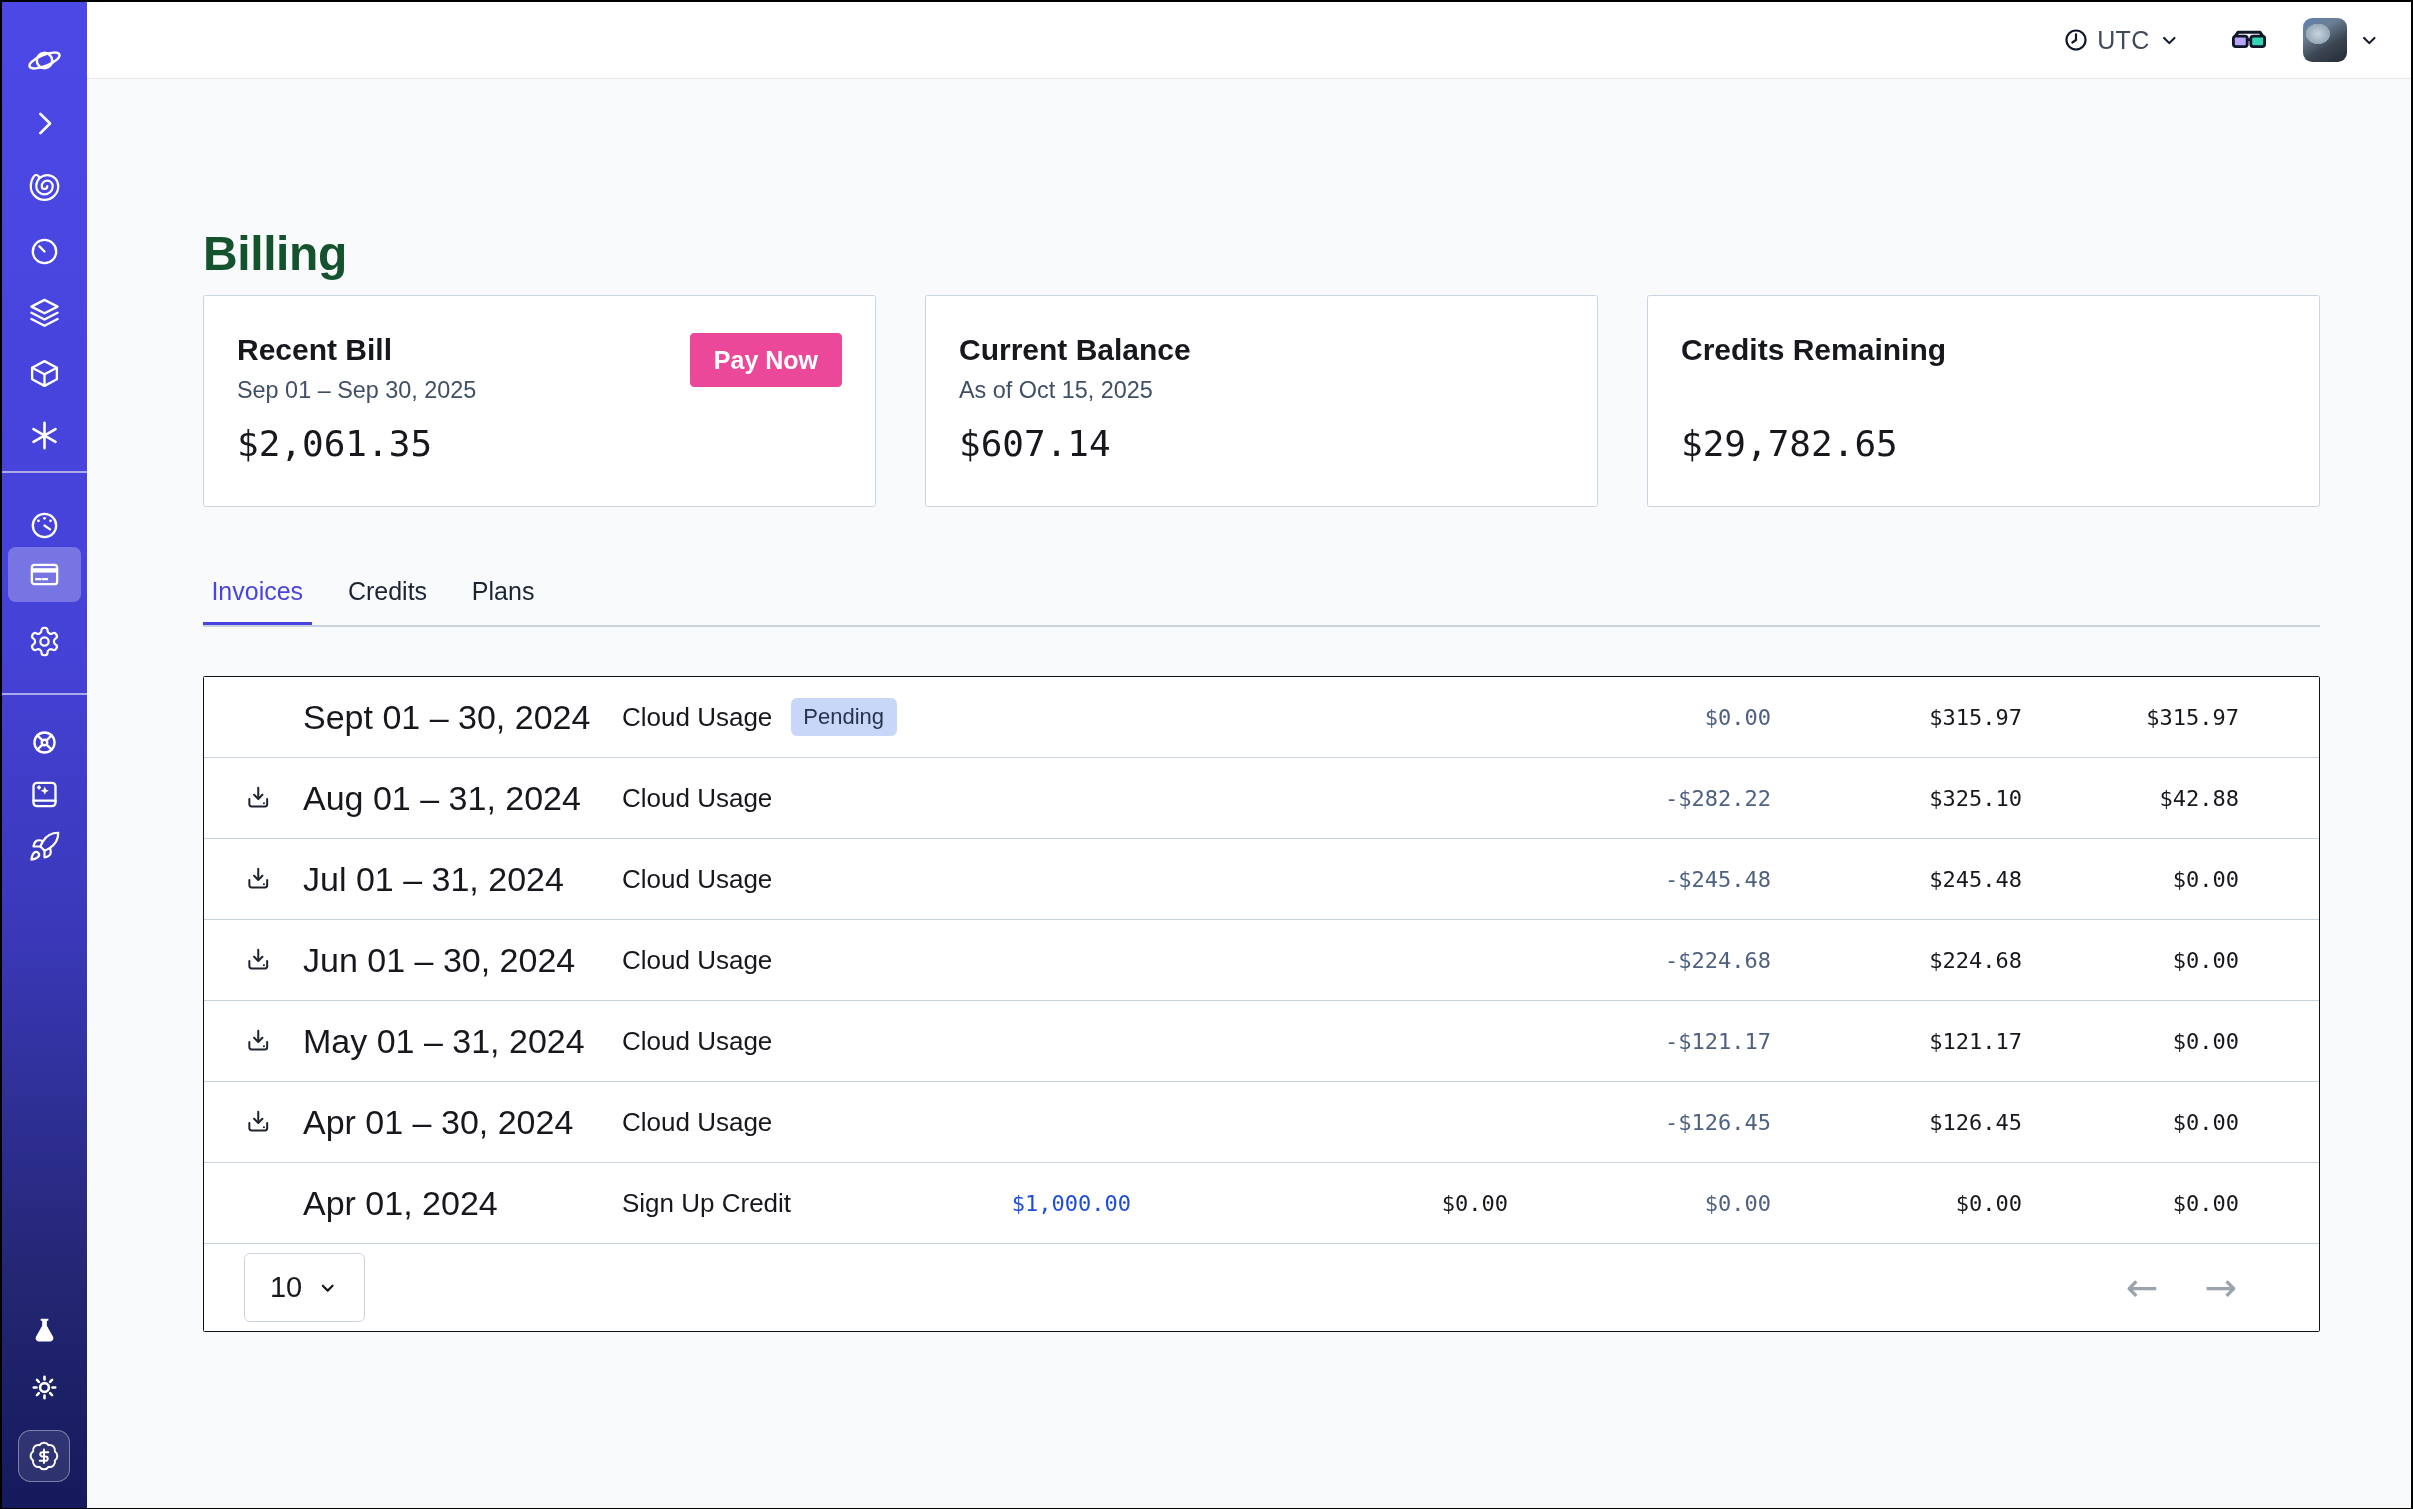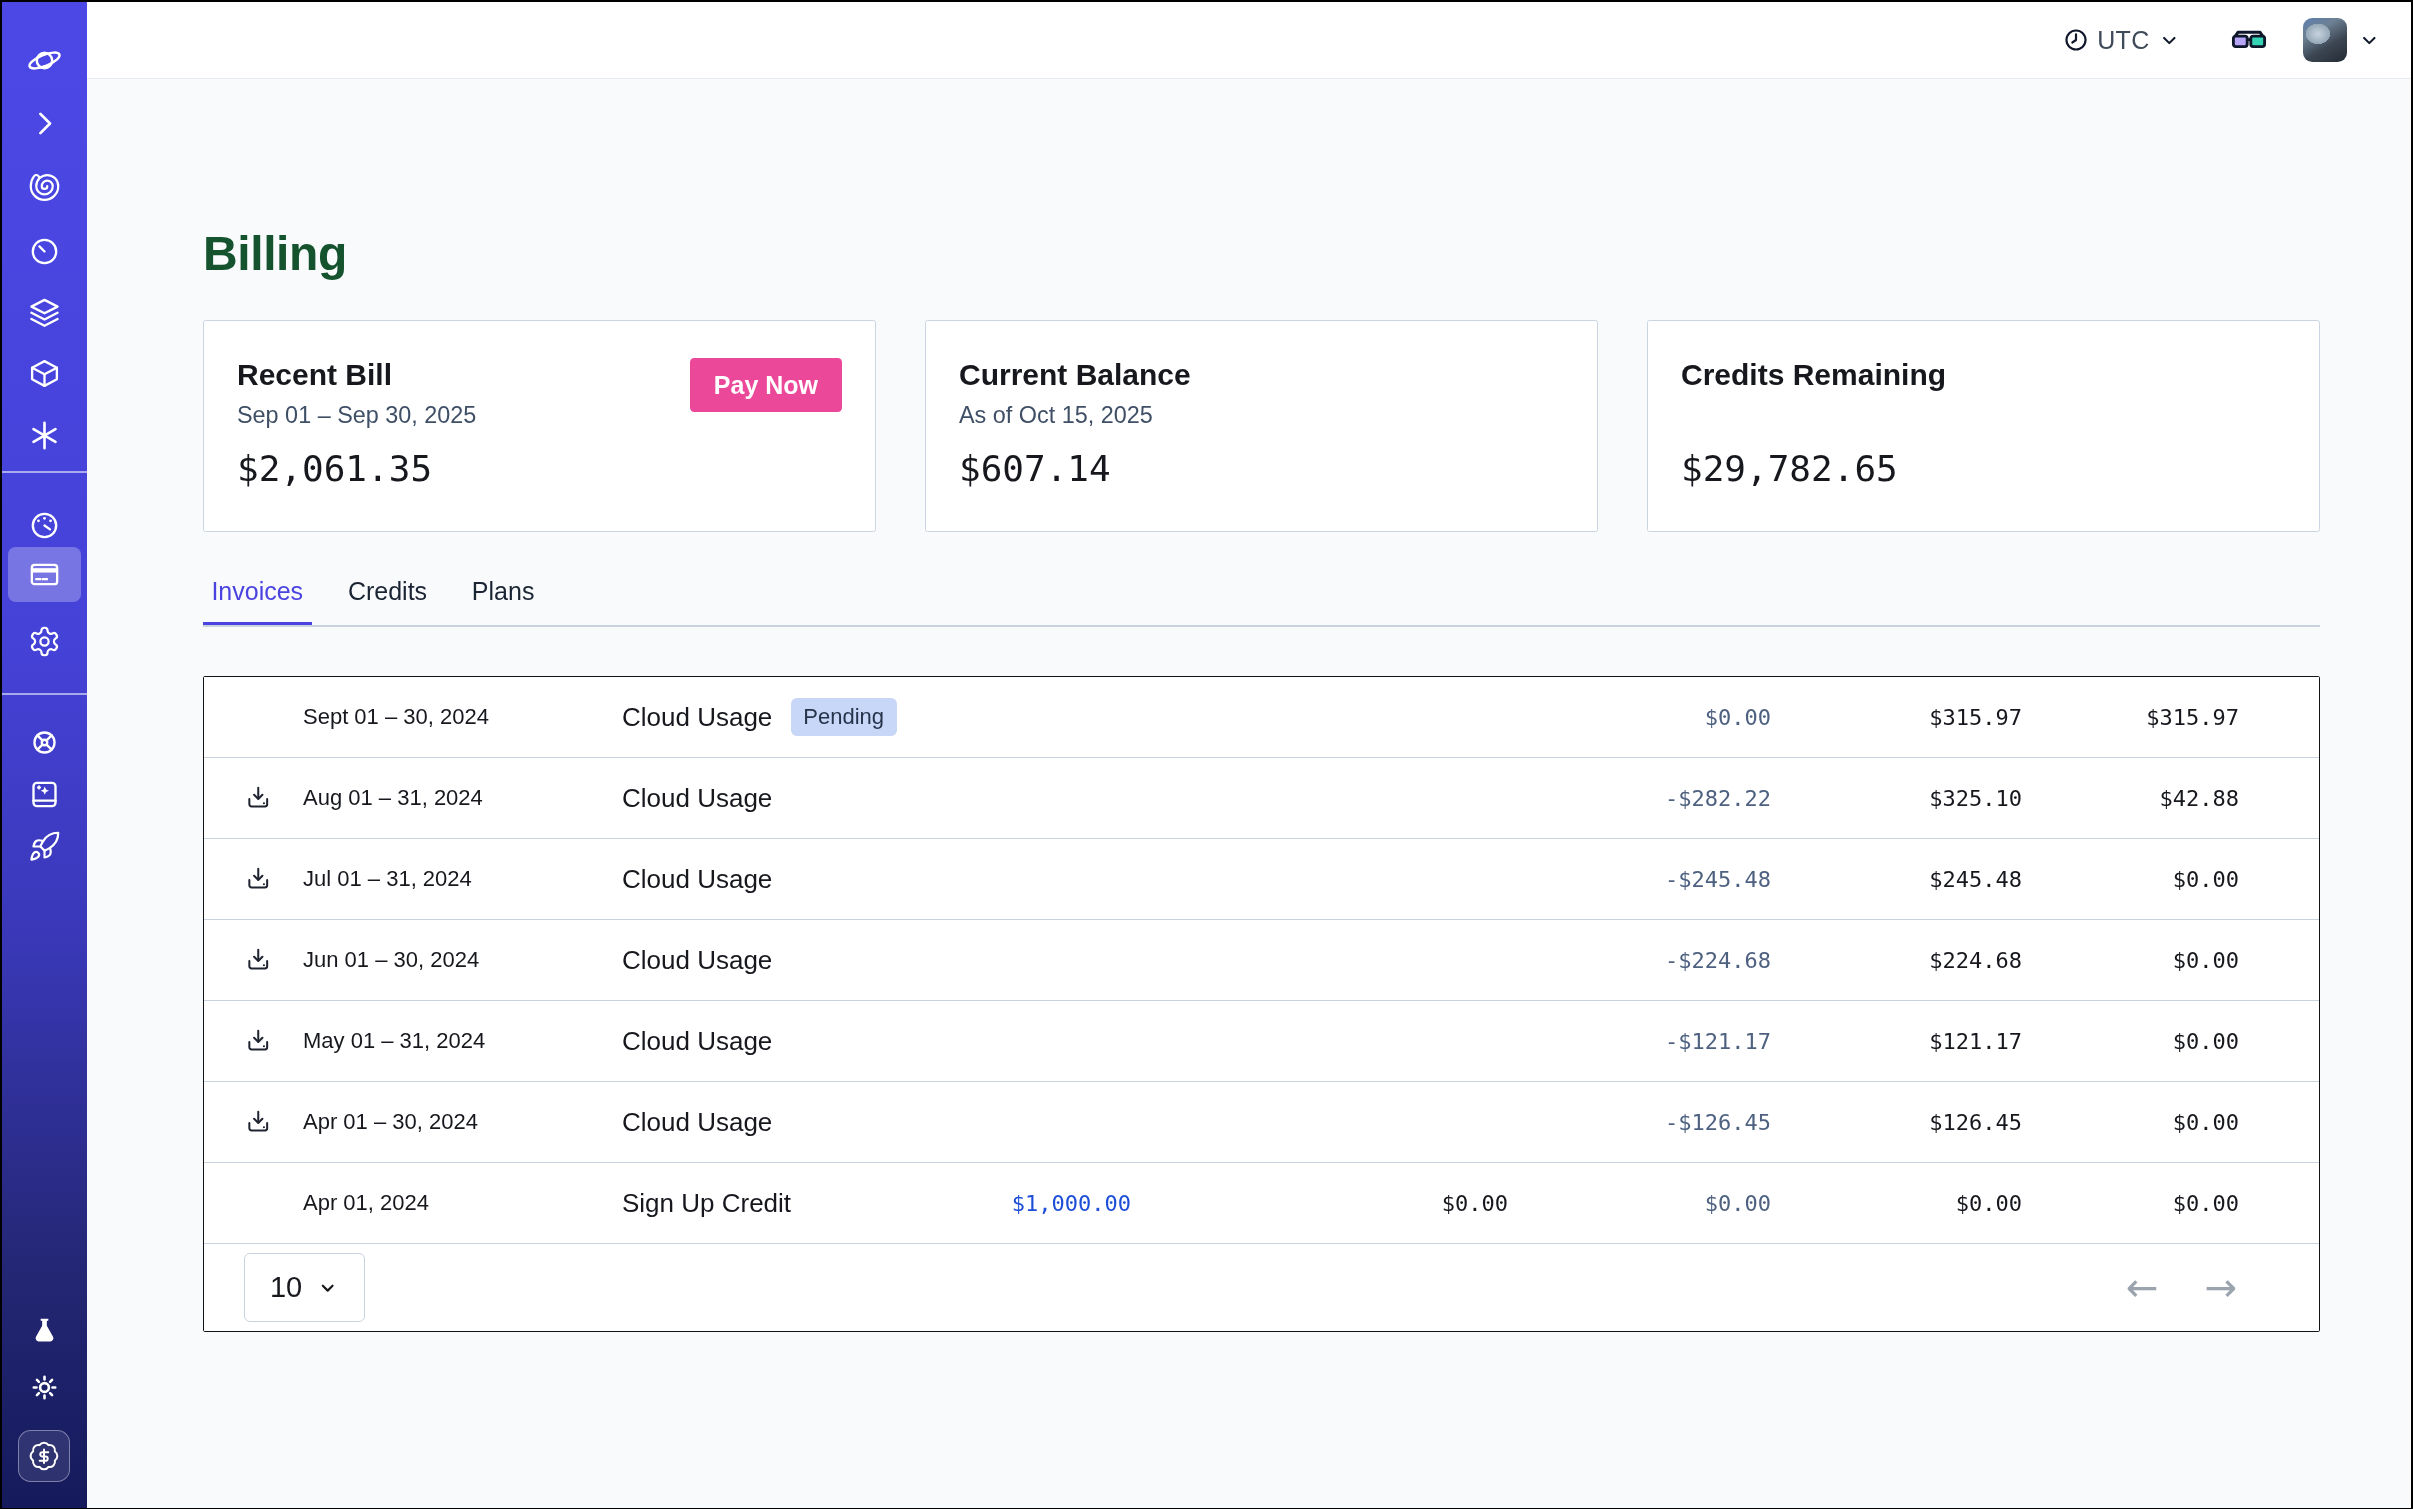--- a/index.html
+++ b/index.html
@@ -47,21 +47,21 @@
   .avatar{
     width:44px;height:44px;border-radius:9.2px;
     background:
       radial-gradient(22px 18.4px at 34% 36%,#c8d4de 0%,#94a7b6 55%,rgba(0,0,0,0) 56%),
       linear-gradient(150deg,#5d7fae 0%,#6d8094 30%,#3c4652 62%,#232b34 100%);
   }
   
   .content{position:absolute;left:85px;top:77px;right:0;bottom:0;background:#f8fafc;}
   .page-title{position:absolute;left:116px;top:115px;font-size:48px;font-weight:700;color:#14532d;letter-spacing:-0.4px;}
   
-  .cards{position:absolute;left:116px;top:241px;width:2117px;display:flex;gap:49px;justify-content:center;}
+  .cards{position:absolute;left:116px;top:216px;width:2117px;display:flex;gap:49px;justify-content:center;}
   .card{
     flex:1;height:212px;box-sizing:border-box;background:#fff;border:1.7px solid #cbd5e1;
     border-radius:2.5px;padding:37px 33px;position:relative;
   }
   .card-title{font-size:30px;font-weight:700;color:#16181d;}
   .card-sub{margin-top:10px;font-size:23.4px;color:#3f4f66;}
   .card-amount{position:absolute;left:33px;top:127px;font-family:"DejaVu Sans Mono",monospace;font-size:36px;color:#16181d;}
   .paynow{
     position:absolute;top:37px;right:33px;height:54px;padding:0 24px;border:none;border-radius:4.2px;
     background:#ec4899;color:#fff;font-size:25px;font-family:"Liberation Sans",sans-serif;cursor:pointer;font-weight:bold;
@@ -85,21 +85,21 @@
     display:grid;grid-template-columns:378px 285px 224px 377px 263px 251px 217px;
     padding:0 82px 0 40px;height:74px;align-items:center;background:#181818;color:#fff;
   }
   .t-head .hc{font-size:25px;font-weight:500;}
   .hc.r{text-align:right;}
   .t-row{
     display:grid;grid-template-columns:378px 285px 224px 377px 263px 251px 217px;
     padding:0 82px 0 40px;height:80px;align-items:center;background:#fff;border-top:1.7px solid #c9d3e0;
   }
   .t-row:first-child{border-top:none;}
-  .c-date{position:relative;padding-left:59px;font-size:22px;color:#16181d;}
+  .c-date{position:relative;padding-left:59px;font-size:34px;color:#16181d;}
   .dl{
     position:absolute;left:0;top:50%;transform:translateY(-50%);width:33px;height:33px;
     background:none;border:none;padding:0;cursor:pointer;color:#1f2430;
   }
   .dl svg{width:28.5px;height:28.5px;display:block;}
   .c-type{display:flex;align-items:center;gap:18.4px;font-size:26px;color:#16181d;}
   .badge{
     background:#c8d6f8;color:#27334a;font-size:22px;padding:5.9px 12.6px;border-radius:5.9px;white-space:nowrap;
   }
   .c-money{text-align:right;font-family:"DejaVu Sans Mono",monospace;font-size:22px;color:#16181d;}

